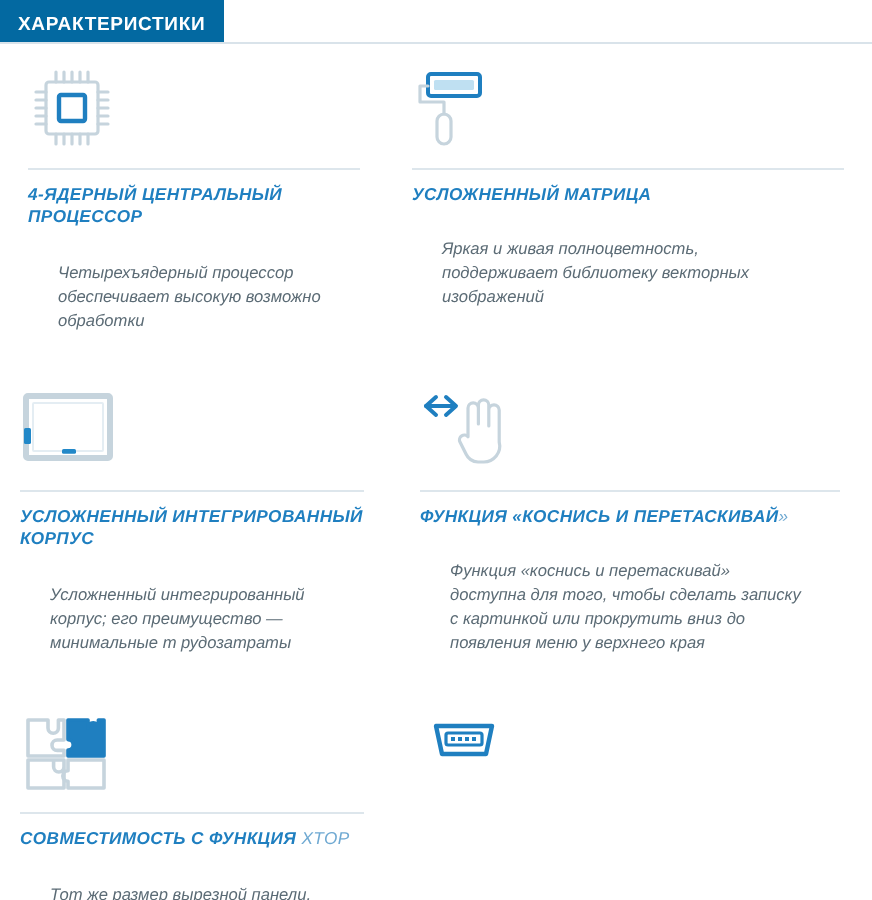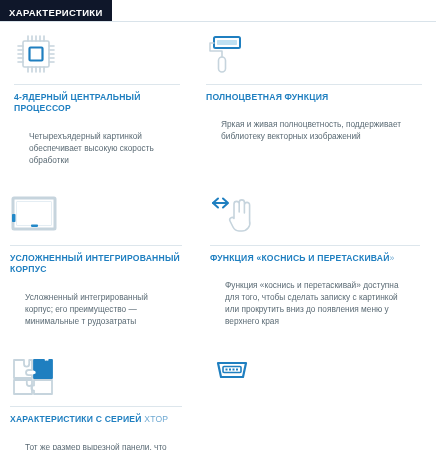--- a/index.html
+++ b/index.html
@@ -15,21 +15,21 @@
     position: relative;
   }
 
   
   .header-bar {
     height: 21px;
     display: flex;
     align-items: stretch;
   }
   .header-badge {
-    background: #0f172a;
+    background: #0369a1;
     color: #ffffff;
     font-size: 9.5px;
     font-weight: bold;
     letter-spacing: 0.35px;
     display: flex;
     align-items: center;
     padding: 4px 9px 0 9px;
   }
   .header-rest {
     flex: 1 1 auto;
@@ -44,20 +44,21 @@
   .features {
     padding: 0 0 0 0;
     box-sizing: border-box;
     display: grid;
     grid-template-columns: 196px 1fr;
     column-gap: 0px;
   }
   .cell {
     box-sizing: border-box;
     padding: 6px 14px 2px 4px;
+    font-style: italic;
   }
   .cell.col-left { padding-left: 14px; padding-right: 16px; }
   .cell.col-right { padding-left: 10px; padding-right: 14px; }
 
   .icon-box {
     height: 52px;
     display: flex;
     align-items: center;
     justify-content: flex-start;
   }
@@ -130,37 +131,37 @@
           <line x1="35" y1="30" x2="40" y2="30"></line>
           <rect x="9" y="9" width="26" height="26" rx="1.5"></rect>
         </g>
         <rect x="15.5" y="15.5" width="13" height="13" rx="1" stroke="#1f7fc0" stroke-width="2.2" fill="none"></rect>
       </svg>
     </div>
     <div class="divider"></div>
     <p class="feature-title">
       <span>4-ЯДЕРНЫЙ ЦЕНТРАЛЬНЫЙ ПРОЦЕССОР</span>
     </p>
-    <p class="feature-desc">Четырехъядерный картинкой обеспечивает высокую скорость обработки</p>
+    <p class="feature-desc">Четырехъядерный процессор обеспечивает высокую возможно обработки</p>
   </div>
 
   <div class="cell col-right">
     <div class="icon-box tall">
       <svg width="44" height="44" viewBox="0 0 44 44">
         <rect x="8" y="5" width="26" height="11" rx="1.5" stroke="#1f7fc0" stroke-width="2" fill="none"></rect>
         <rect x="11" y="8" width="20" height="5" rx="0.8" fill="#bfe0f2"></rect>
         <g stroke="#c6d4dd" stroke-width="1.6" fill="none" stroke-linecap="round" stroke-linejoin="round">
           <path d="M8 11 L4 11 L4 19 L16 19 L16 25"></path>
           <rect x="12.5" y="25" width="7" height="15" rx="3.5"></rect>
         </g>
       </svg>
     </div>
     <div class="divider"></div>
     <p class="feature-title">
-      <span>ПОЛНОЦВЕТНАЯ ФУНКЦИЯ</span>
+      <span>УСЛОЖНЕННЫЙ МАТРИЦА</span>
     </p>
     <p class="feature-desc">Яркая и живая полноцветность, поддерживает библиотеку векторных изображений</p>
   </div>
 
   <div class="cell col-right">
     <div class="icon-box">
       <svg width="50" height="40" viewBox="0 0 50 40">
         <rect x="3" y="3" width="42" height="31" rx="1" stroke="#c6d4dd" stroke-width="3" fill="#ffffff"></rect>
         <rect x="6.5" y="6.5" width="35" height="24" rx="0.5" stroke="#e4edf3" stroke-width="1" fill="#ffffff"></rect>
         <rect x="2" y="19" width="3.5" height="8" rx="0.8" fill="#2288c8"></rect>
@@ -207,21 +208,21 @@
           <path d="M24 4 H34 V8 a2.6 2.6 0 0 1 5.2 0 V4 H42 V22 H24 v-3 a2.6 2.6 0 0 0 0 -5.2 Z" fill="#1f7fc0" stroke="#1f7fc0" stroke-width="1.8"></path>
 
           <path d="M4 24 H22 v3.4 a2.6 2.6 0 0 1 -5.2 0 V24 H4 Z M4 24 V38 H22 V24" stroke="#c6d4dd" stroke-width="1.8"></path>
 
           <path d="M24 24 H42 V38 H24 v-3.4 a2.6 2.6 0 0 1 0 -5.2 Z" stroke="#c6d4dd" stroke-width="1.8"></path>
         </g>
       </svg>
     </div>
     <div class="divider"></div>
     <p class="feature-title">
-      <span>ХАРАКТЕРИСТИКИ С СЕРИЕЙ</span> <span class="light">XTOP</span>
+      <span>СОВМЕСТИМОСТЬ С ФУНКЦИЯ</span> <span class="light">XTOP</span>
     </p>
     <p class="feature-desc">Тот же размер вырезной панели, что и в серии XTOP, что возможно замену снятой с производства модели XTOP.</p>
   </div>
 
   <div class="cell col-left">
     <div class="icon-box short">
       <svg width="44" height="30" viewBox="0 0 44 30">
         <path d="M8 8 H36 L33 22 H11 Z" stroke="#1f7fc0" stroke-width="2.2" fill="none" stroke-linejoin="round"></path>
         <rect x="13" y="11.5" width="18" height="6" rx="1" stroke="#1f7fc0" stroke-width="1.6" fill="none"></rect>
         <g fill="#1f7fc0">

